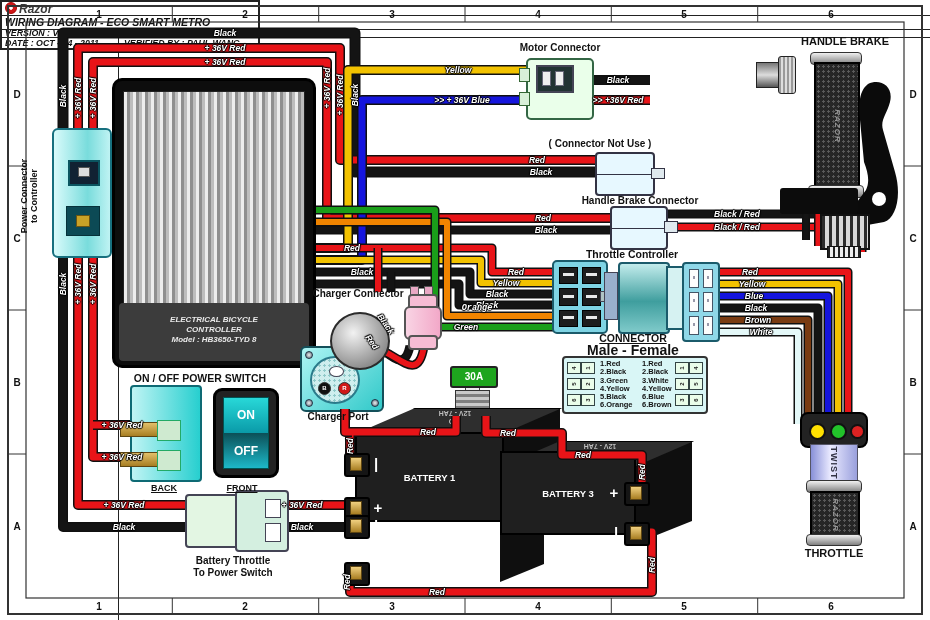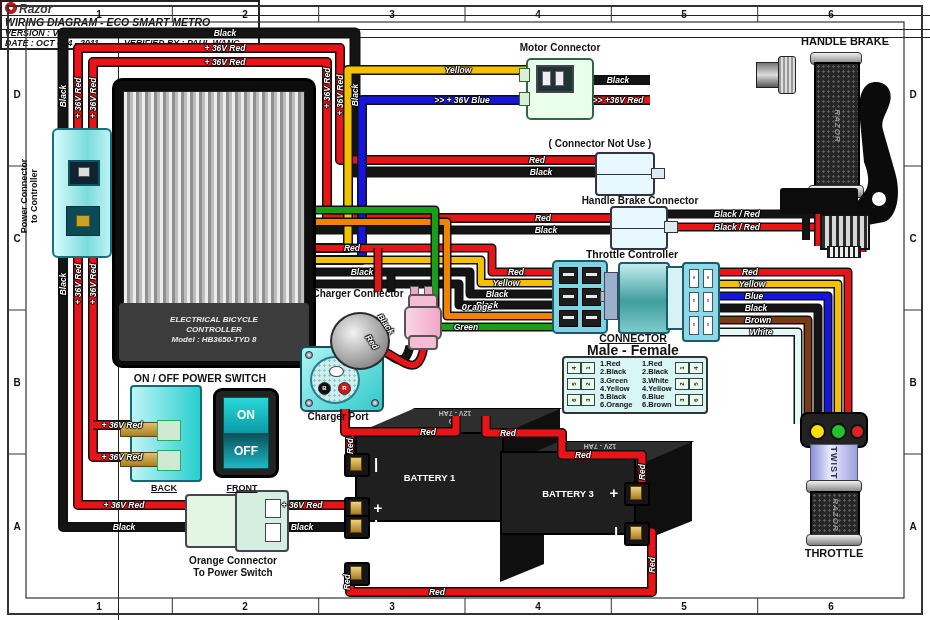--- a/index.html
+++ b/index.html
@@ -435,20 +435,25 @@
     <span class="cbolt" style="right:3px;bottom:3px;"></span>
     <div class="face">
       <span class="oval"></span>
       <span class="tb" style="left:6px;top:24px;background:#111;">B</span>
       <span class="tb" style="left:26px;top:24px;background:#d01818;">R</span>
     </div>
   </div>
   <div id="chdisc" class="comp z4"></div>
   <div class="clabel" style="left:338px;top:416px;font-size:10px;">Charger Port</div>
 
+  <div id="fuse30" class="comp">
+    <div class="tab"></div>
+    <div class="body"></div>
+    <div class="plate">30A</div>
+  </div>
 
   <div class="clabel" style="left:200px;top:378px;font-size:10.5px;">ON / OFF POWER SWITCH</div>
   <div id="sw-back" class="comp">
     <div class="swterm" style="top:35px;">
         <span class="swpad"></span>
       </div>
     <div class="swterm" style="top:65px;">
         <span class="swpad"></span>
       </div>
   </div>
@@ -461,21 +466,21 @@
   <div class="clabel" style="left:164px;top:488px;font-size:9px;text-decoration:underline;">BACK</div>
   <div class="clabel" style="left:242px;top:488px;font-size:9px;text-decoration:underline;">FRONT</div>
 
   <div id="battconn" class="comp">
     <div class="a"></div>
     <div class="b">
       <span class="s" style="right:6px;top:7px;"></span>
       <span class="s" style="right:6px;top:31px;"></span>
     </div>
   </div>
-  <div class="clabel" style="left:233px;top:560px;font-size:10px;">Orange Connector</div>
+  <div class="clabel" style="left:233px;top:560px;font-size:10px;">Battery Throttle</div>
   <div class="clabel" style="left:233px;top:572px;font-size:10px;">To Power Switch</div>
 
   <div class="bside comp" style="left:500px;top:408px;width:60px;height:110px;clip-path:polygon(0 22%,100% 0,100% 78%,0 100%);"></div>
   <div class="btop comp" style="left:355px;top:408px;width:205px;height:24px;clip-path:polygon(0 100%,29% 0,100% 0,71% 100%);"></div>
   <div class="btoptext comp" style="left:400px;top:409px;width:110px;">
     <div>O.D</div>
     <div>12V - 7AH</div>
   </div>
   <div class="batt comp" style="left:355px;top:432px;width:145px;height:86px;">BATTERY 1</div>
   <div class="bside comp" style="left:500px;top:500px;width:44px;height:82px;clip-path:polygon(0 22%,100% 0,100% 78%,0 100%);"></div>

